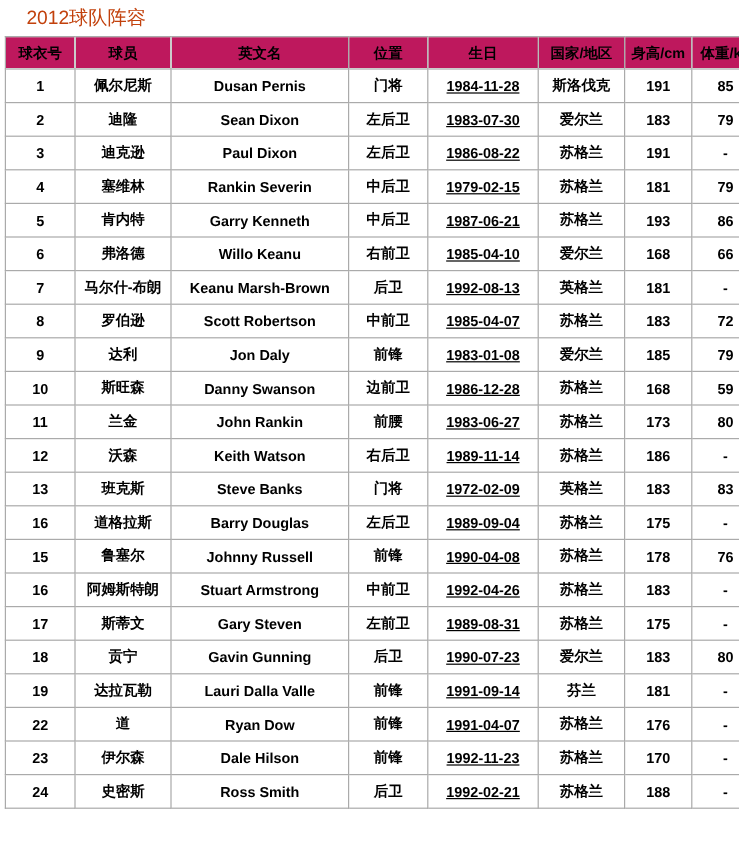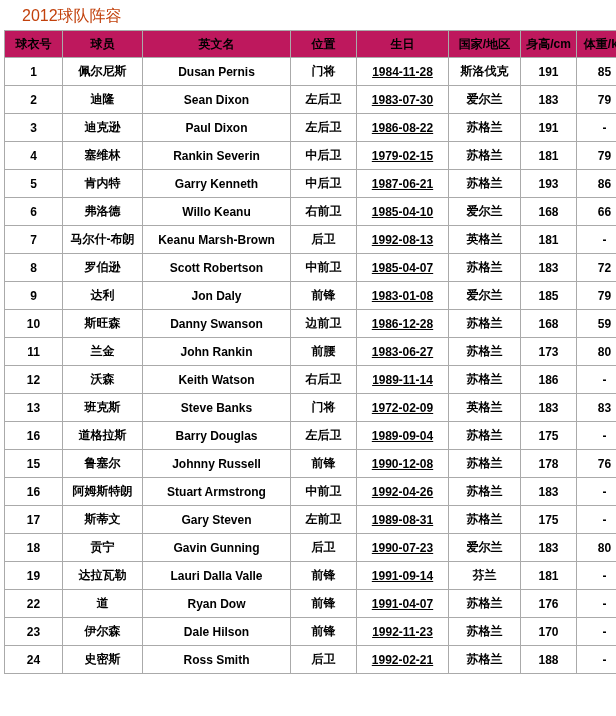--- a/index.html
+++ b/index.html
@@ -239,21 +239,21 @@
           <td class="bday">1989-09-04</td>
           <td class="country">苏格兰</td>
           <td class="height">175</td>
           <td class="weight">-</td>
         </tr>
         <tr>
           <td class="num">15</td>
           <td class="name-cn">鲁塞尔</td>
           <td class="name-en">Johnny Russell</td>
           <td class="pos">前锋</td>
-          <td class="bday">1990-12-08</td>
+          <td class="bday">1990-04-08</td>
           <td class="country">苏格兰</td>
           <td class="height">178</td>
           <td class="weight">76</td>
         </tr>
         <tr>
           <td class="num">16</td>
           <td class="name-cn">阿姆斯特朗</td>
           <td class="name-en">Stuart Armstrong</td>
           <td class="pos">中前卫</td>
           <td class="bday">1992-04-26</td>

